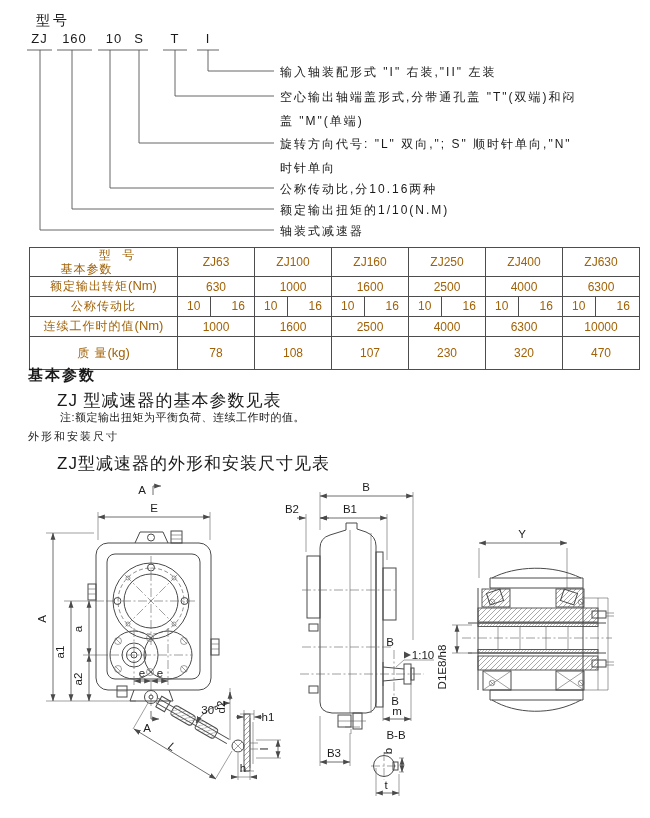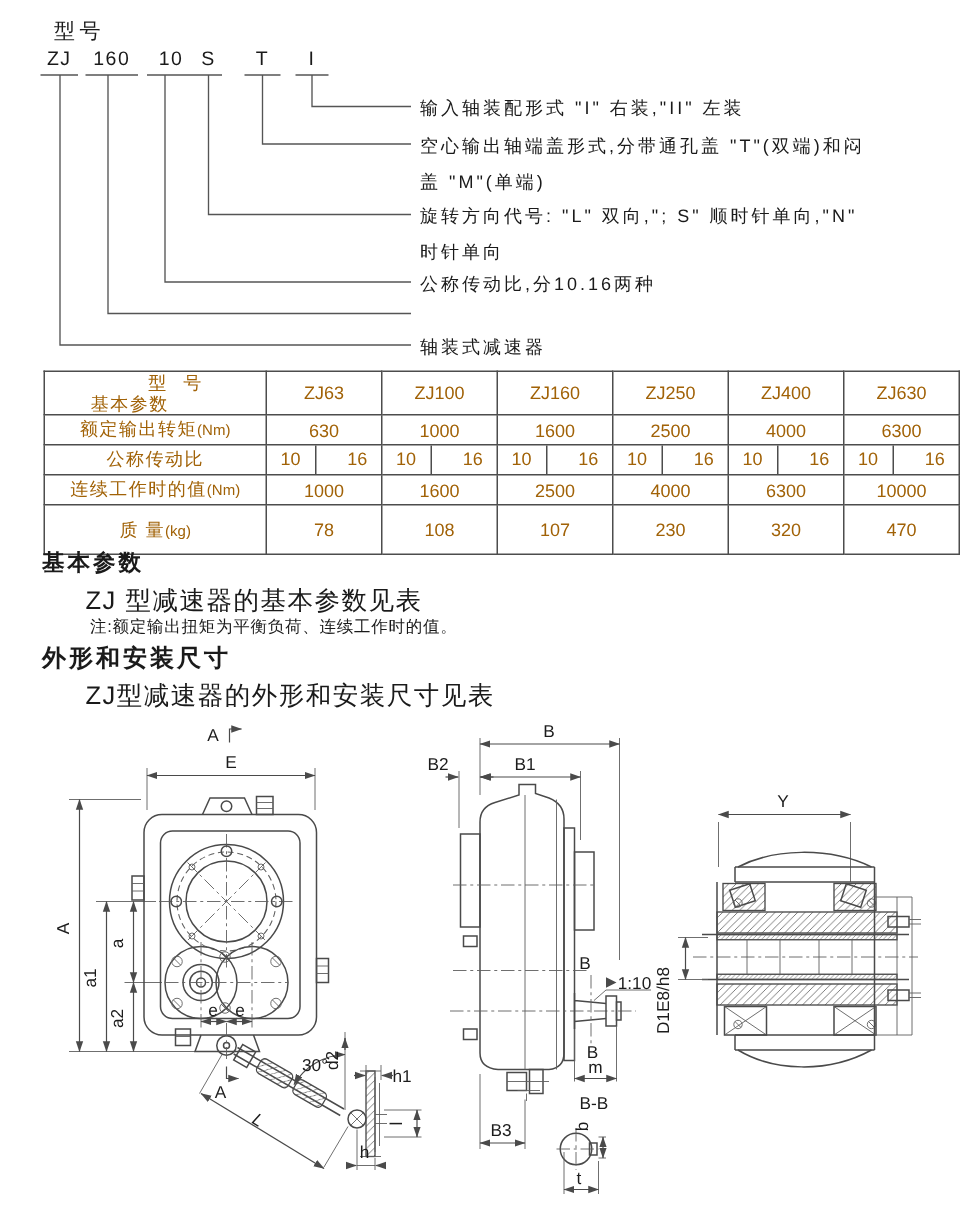--- a/index.html
+++ b/index.html
@@ -8,29 +8,29 @@
   .abs{position:absolute;}
   svg{position:absolute;left:0;top:0;}
   .title{font-size:14px;font-weight:400;letter-spacing:3px;}
   .code{font-size:13px;text-align:center;letter-spacing:1px;}
   .desc{font-size:12px;letter-spacing:2px;white-space:nowrap;}
   
   .ptable{border-collapse:collapse;table-layout:fixed;width:611px;}
   .ptable td{border:1px solid #4d4d4d;text-align:center;font-size:12px;padding:0;
              vertical-align:middle;color:#a16207;}
   .ptable .lblc{letter-spacing:1px;}
-  .unit{font-size:10px;letter-spacing:0;}
+  .unit{font-size:13px;letter-spacing:0;}
   .corner{line-height:14px;}
   .corner .ct{padding-left:30px;letter-spacing:4px;}
   .corner .cb{padding-right:34px;letter-spacing:1px;}
   .sp{display:flex;width:100%;height:100%;align-items:center;}
   .sp span{flex:1;line-height:19px;}
   .sp span + span{border-left:1px solid #4d4d4d;padding-left:12px;}
   .h-bold{font-size:15px;font-weight:bold;letter-spacing:2px;}
-  .h-plain{font-size:16px;font-weight:700;letter-spacing:2px;}
+  .h-plain{font-size:11px;font-weight:400;letter-spacing:2px;}
   .h-sub{font-size:17px;letter-spacing:1px;}
   .h-note{font-size:11px;letter-spacing:0.5px;}
   
   .ln{stroke:#4a4a4a;stroke-width:1;fill:none;}
   .thin{stroke:#5f5f5f;stroke-width:0.6;fill:none;}
   .cl{stroke:#5f5f5f;stroke-width:0.6;fill:none;stroke-dasharray:9 2.5 2 2.5;}
   .dsh{stroke:#5f5f5f;stroke-width:0.7;fill:none;stroke-dasharray:4 2.5;}
   .dim{stroke:#4a4a4a;stroke-width:0.8;fill:none;}
   .hf{stroke:#4a4a4a;stroke-width:0.9;}
   .dlb{font-size:11.5px;fill:#1c1c1c;text-anchor:middle;font-family:"Liberation Sans",sans-serif;}
@@ -296,20 +296,21 @@
   <div class="abs code" style="left:130px;top:31px;width:18px;">S</div>
   <div class="abs code" style="left:163px;top:31px;width:24px;">T</div>
   <div class="abs code" style="left:197px;top:31px;width:22px;">I</div>
 
   <div class="abs desc" style="left:280px;top:64px;">输入轴装配形式  "I"  右装,"II" 左装</div>
   <div class="abs desc" style="left:280px;top:89px;">空心输出轴端盖形式,分带通孔盖 "T"(双端)和闷</div>
   <div class="abs desc" style="left:280px;top:113px;">盖 "M"(单端)</div>
   <div class="abs desc" style="left:280px;top:136px;">旋转方向代号: "L" 双向,"; S" 顺时针单向,"N"</div>
   <div class="abs desc" style="left:280px;top:160px;">时针单向</div>
   <div class="abs desc" style="left:280px;top:181px;">公称传动比,分10.16两种</div>
+  <div class="abs desc" style="left:280px;top:202px;">额定输出扭矩的1/10(N.M)</div>
   <div class="abs desc" style="left:280px;top:223px;">轴装式减速器</div>
 
   <div class="abs" style="left:29px;top:247px;">
     <table class="ptable">
       <colgroup>
           <col style="width:148px">
           <col>
           <col>
           <col>
           <col>

